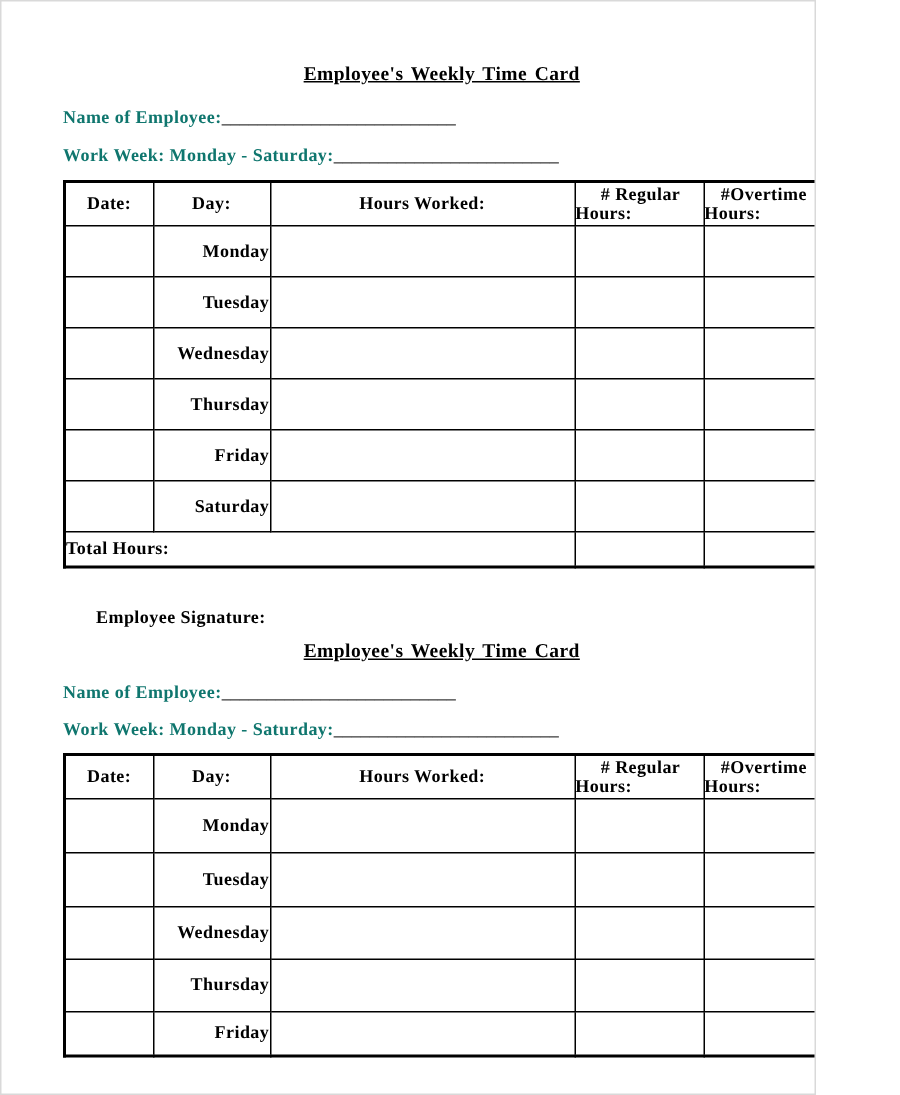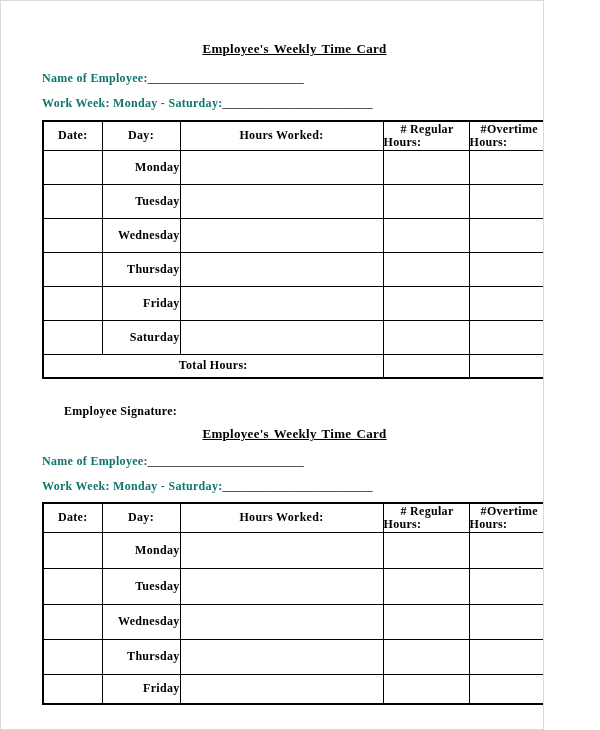--- a/index.html
+++ b/index.html
@@ -48,21 +48,21 @@
   th.twoline { vertical-align:top; padding-top:1px; }
   th.twoline .l1 { text-align:center; padding-left:2px; }
   th.twoline .l2 { text-align:left; }
   tr.r34 { height:34px; }
   tr.r36 { height:36px; }
   tr.r35 { height:35px; }
   tr.r30 { height:30px; }
   tr.rtotal { height:24px; }
   td.day-cell { text-align:right; vertical-align:middle; }
   td.total-cell {
-    text-align:center; vertical-align:middle;
+    text-align:left; vertical-align:middle;
     padding-left:88px; 
     margin-left:36px;
   }
   .t1-title { top:40px; }
   .t1-name  { top:70px; }
   .t1-week  { top:95px; }
   .t1-table { top:119px; }
   .sig-pos  { top:403px;margin-left:22px; }
   .t2-title { top:425px; }
   .t2-name  { top:453px; }

